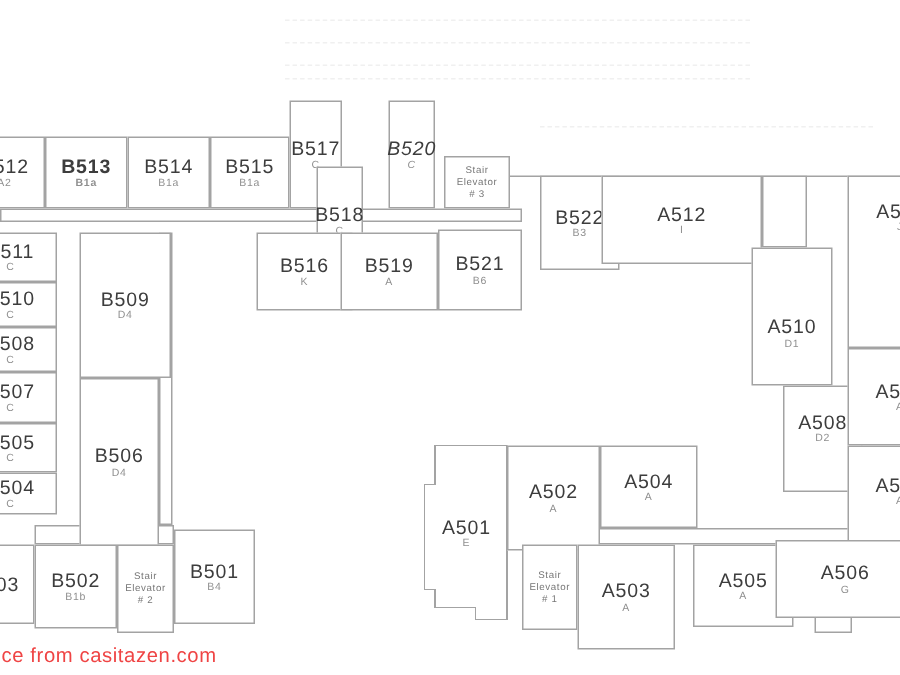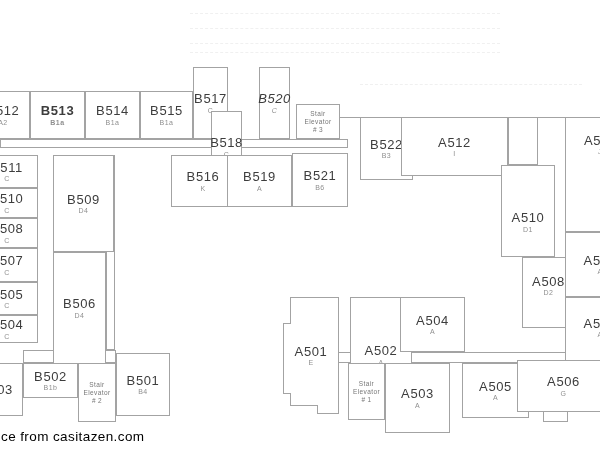--- a/index.html
+++ b/index.html
@@ -24,21 +24,21 @@
     position:absolute;box-sizing:border-box;border:1px solid var(--wall);background:#fff;
     display:flex;flex-direction:column;align-items:center;justify-content:center;
   }
   .s-line{font-size:6.5px;line-height:8px;color:#777;letter-spacing:0.4px;white-space:nowrap;}
   .corridor{position:absolute;box-sizing:border-box;border:1px solid var(--wall);background:#fff;}
   .corridor.hline{border:none;border-top:1px solid var(--wall);background:transparent;height:0;}
   .ghost{position:absolute;height:0;border-top:1px dashed #f0f0f0;}
   .a501-svg{position:absolute;left:283px;top:297px;width:56px;height:117px;overflow:visible;}
   .a501-svg polygon{fill:#ffffff;stroke:var(--wall);stroke-width:1;shape-rendering:crispEdges;}
   .watermark{
-    position:absolute;left:1px;top:429px;font-size:13.5px;color:#000000;
+    position:absolute;left:1px;top:429px;font-size:13.5px;color:#ef4444;
     letter-spacing:0.4px;white-space:nowrap;
   }
 </style>
 </head>
 <body>
 
 <div class="plan">
 
   <div class="ghost" style="left:190px;top:13px;width:310px;"></div>
   <div class="ghost" style="left:190px;top:28px;width:310px;"></div>
@@ -173,21 +173,21 @@
         <div class="u-inner">
           <div class="u-label">B506</div>
           <div class="u-sub">D4</div>
         </div>
       </div>
       <div class="unit" style="left: -30px; top: 363px; width: 53px; height: 53px;">
         <div class="u-inner">
           <div class="u-label">B503</div>
         </div>
       </div>
-      <div class="unit" style="left: 23px; top: 363px; width: 55px; height: 35px;">
+      <div class="unit" style="left: 23px; top: 363px; width: 55px; height: 56px;">
         <div class="u-inner">
           <div class="u-label">B502</div>
           <div class="u-sub">B1b</div>
         </div>
       </div>
       <div class="unit" style="left: 116px; top: 353px; width: 54px; height: 63px;">
         <div class="u-inner">
           <div class="u-label">B501</div>
           <div class="u-sub">B4</div>
         </div>
@@ -221,21 +221,21 @@
           <div class="u-label">A509</div>
           <div class="u-sub">A</div>
         </div>
       </div>
       <div class="unit" style="left: 565px; top: 297px; width: 70px; height: 65px;">
         <div class="u-inner" style="transform: translateY(-2px);">
           <div class="u-label">A507</div>
           <div class="u-sub">A</div>
         </div>
       </div>
-      <div class="unit" style="left: 350px; top: 297px; width: 62px; height: 70px; align-items: flex-end;">
+      <div class="unit" style="left: 338px; top: 297px; width: 62px; height: 70px;">
         <div class="u-inner">
           <div class="u-label">A502</div>
           <div class="u-sub">A</div>
         </div>
       </div>
       <div class="unit" style="left: 400px; top: 297px; width: 65px; height: 55px; justify-content: center;">
         <div class="u-inner">
           <div class="u-label">A504</div>
           <div class="u-sub">A</div>
         </div>

